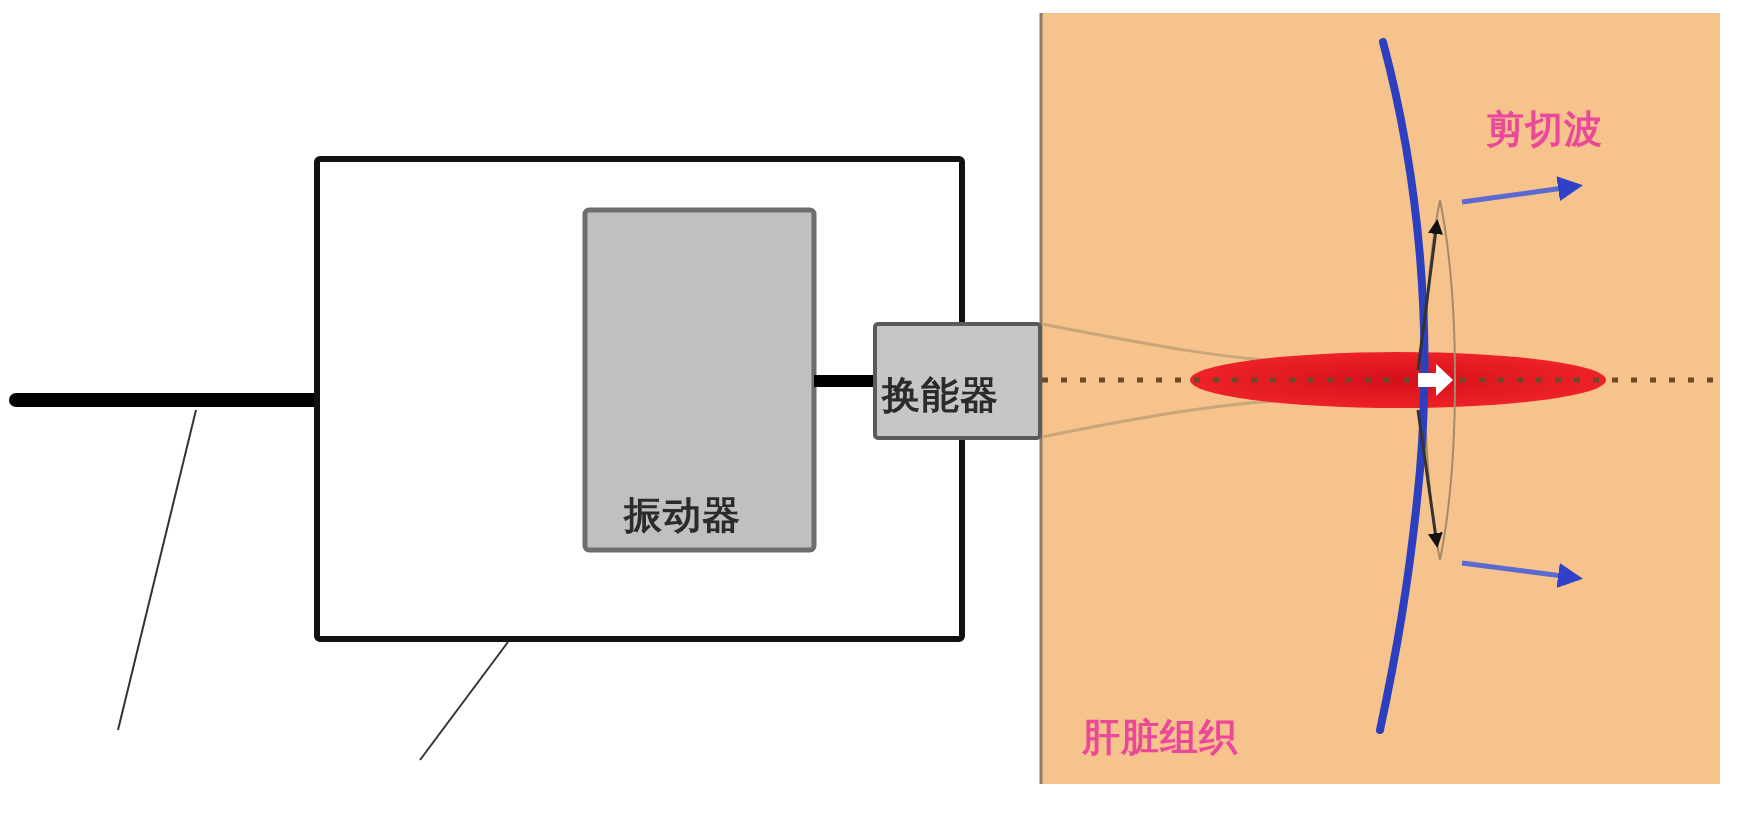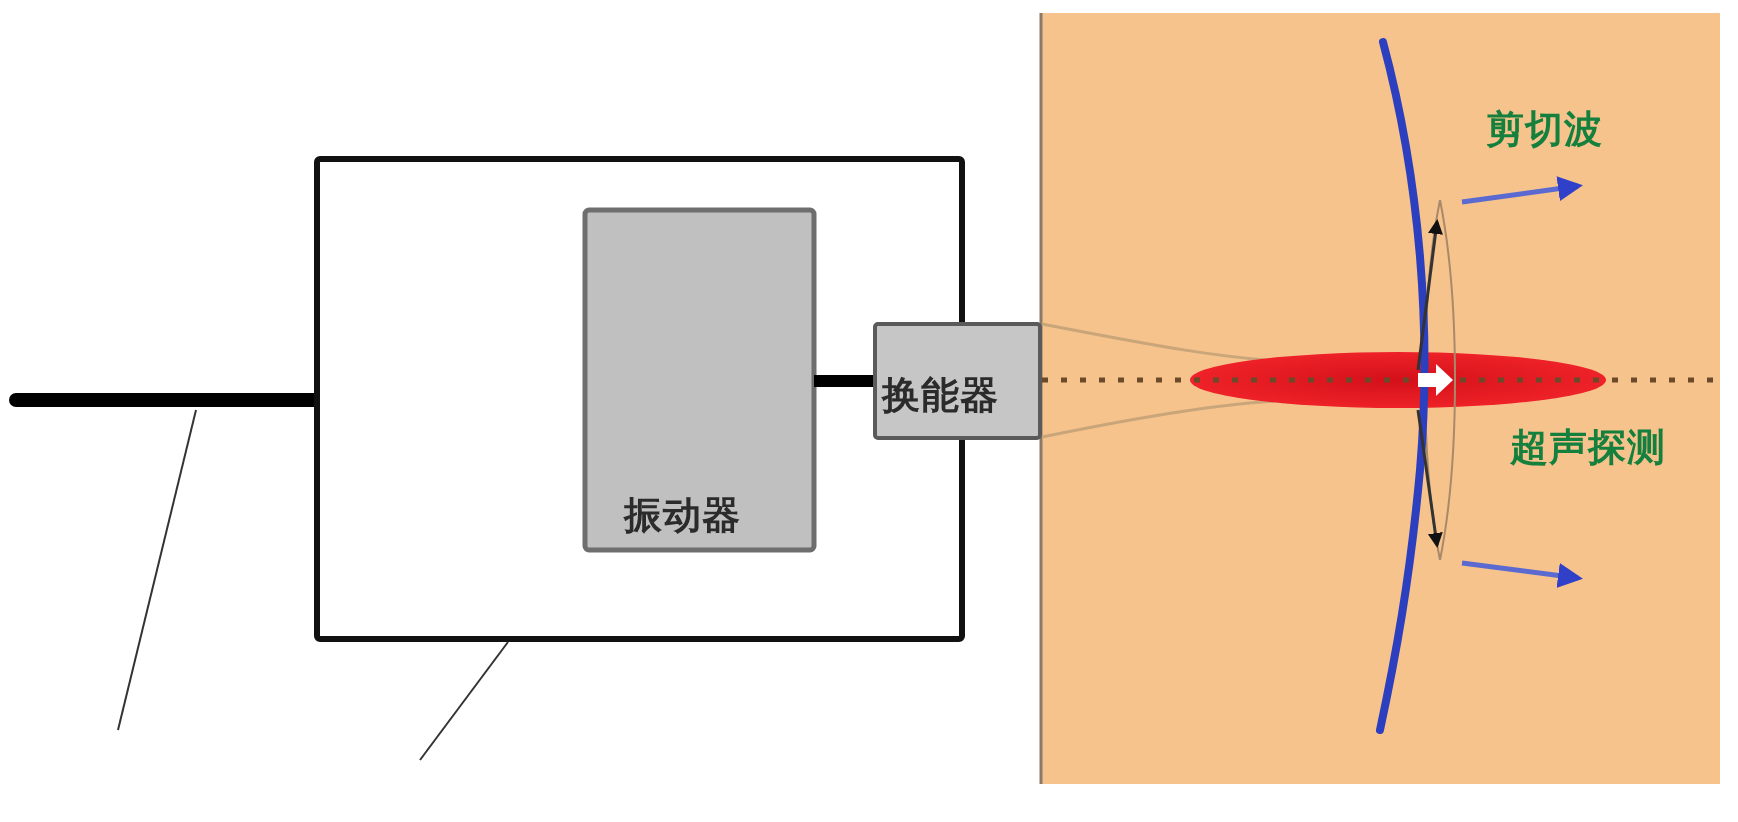--- a/index.html
+++ b/index.html
@@ -3,21 +3,21 @@
   <meta charset="utf-8">
   <style>
     html, body { margin: 0; padding: 0; background: #ffffff; }
     body { width: 1738px; height: 822px; position: relative; overflow: hidden;
            font-family: "DejaVu Serif", "Liberation Serif", serif; }
     .canvas { position: absolute; left: 0; top: 0; width: 1738px; height: 822px; }
     svg { position: absolute; left: 0; top: 0; }
     .label { position: absolute; font-size: 38px; font-weight: bold; color: #2a2a2a;
              white-space: nowrap; line-height: 1; letter-spacing: 1px;
              font-family: "DejaVu Serif", "Liberation Serif", serif; }
-    .label.on-tissue { color: #15803d; }
+    .label.on-tissue { color: #ec4899; }
     .label.on-gray { color: #2b2b2b; }
   </style>
 </head>
 <body>
 
 <div class="canvas">
 
   <svg width="1738" height="822" viewBox="0 0 1738 822">
     <defs>
       <marker id="blueHead" viewBox="0 0 10 10" refX="8" refY="5" markerWidth="5" markerHeight="5" orient="auto">
@@ -95,14 +95,14 @@
 
     <g>
       <line x1="196" y1="410" x2="118" y2="730" stroke="#333" stroke-width="2"></line>
       <line x1="508" y1="642" x2="420" y2="760" stroke="#333" stroke-width="2"></line>
     </g>
   </svg>
 
   <div class="label on-gray" style="left:624px; top:496px;">振动器</div>
   <div class="label on-gray" style="left:882px; top:376px;">换能器</div>
   <div class="label on-tissue" style="left:1486px; top:110px;">剪切波</div>
-  <div class="label on-tissue" style="left:1510px; top:428px;">超声探测</div>
+  <div class="label on-tissue" style="left:1082px; top:718px;">肝脏组织</div>
 </div>
 
 </body></html>

